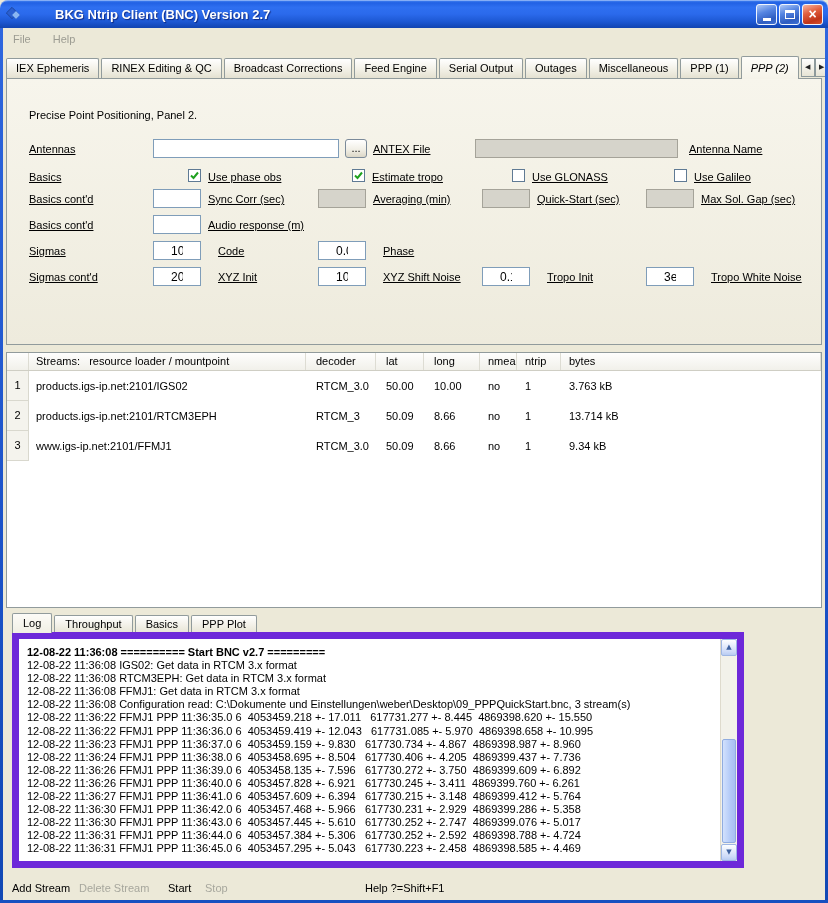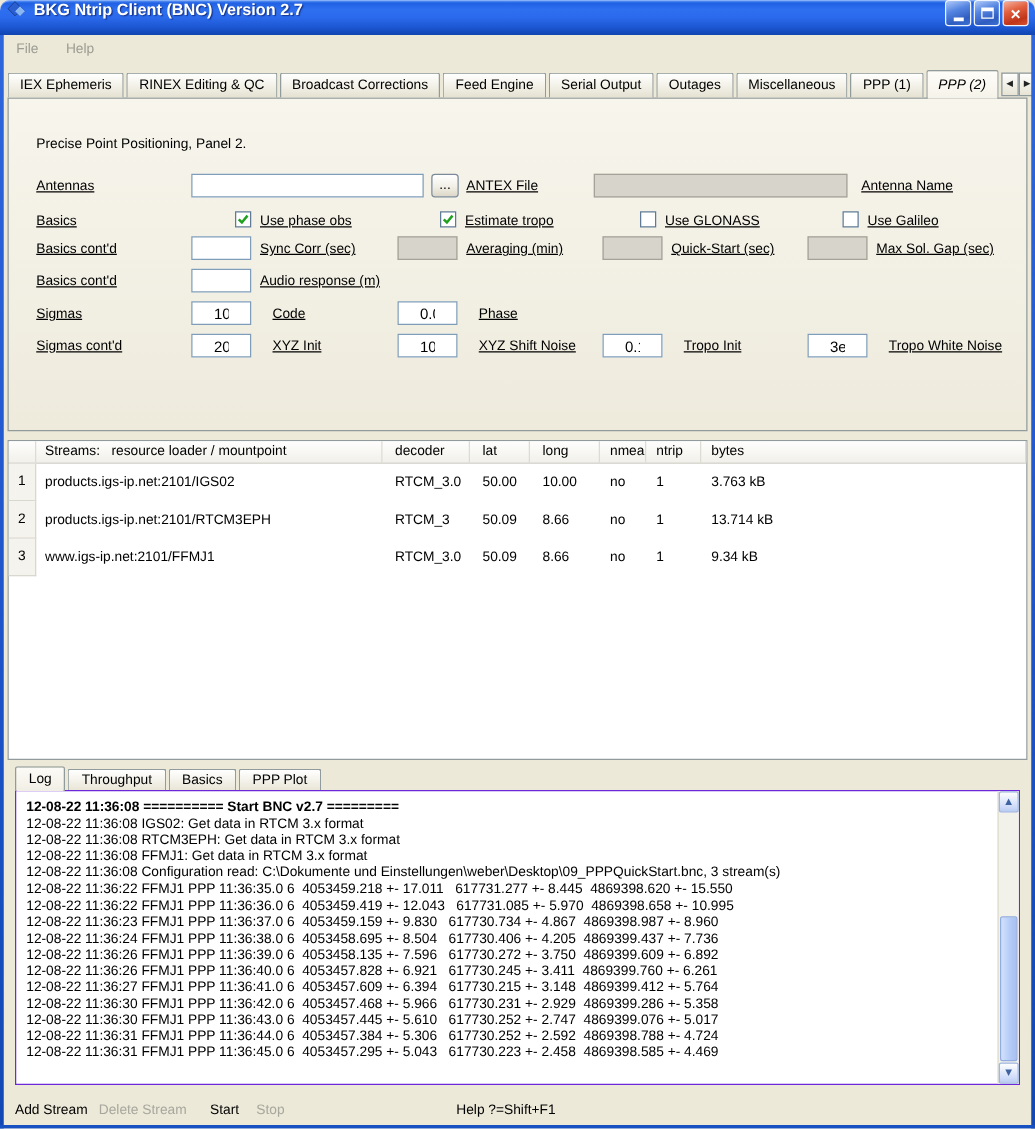--- a/index.html
+++ b/index.html
@@ -8,23 +8,23 @@
   .window { position:relative; width:828px; height:903px; background:#ECE9D8; overflow:hidden; }
 
   
   .frame-left,.frame-right { position:absolute; top:28px; bottom:0; width:3px;
     background:linear-gradient(180deg,#2E66DE 0%,#1B52C8 60%,#1148B4 100%); z-index:60; }
   .frame-left{left:0} .frame-right{right:0}
   .frame-bottom { position:absolute; left:0; right:0; bottom:0; height:3px; background:#1750C0; z-index:60; }
 
   
   .titlebar { position:absolute; top:0; left:0; right:0; height:28px; z-index:70;
-    border-radius:8px 8px 0 0; display:flex; align-items:flex-start; padding:0 5px;
+    border-radius:8px 8px 0 0; display:flex; align-items:center; padding:0 5px;
     background:linear-gradient(180deg,#4A8AF4 0%,#2161E4 10%,#2E6FF0 26%,#2B6AEC 50%,#1C57D2 78%,#1348B8 95%,#1245B0 100%);
-    box-shadow:inset 0 1px 0 rgba(255,255,255,.35); }
+    box-shadow:inset 0 1px 0 rgba(255,255,255,.35);gap:28px; }
   .app-icon { width:16px; height:16px; display:inline-block; }
   .title-text { color:#fff; font-weight:bold; font-size:13px; margin-left:6px; flex:1;
     text-shadow:1px 1px 1px rgba(0,0,60,.55); white-space:nowrap; }
   .win-controls { display:flex; gap:2px; }
   .winbtn { width:21px; height:21px; border:1px solid #EFF5FE; border-radius:3px;
     display:flex; align-items:center; justify-content:center; }
   .btn-min,.btn-max { background:linear-gradient(160deg,#AFC9F6 0%,#5585E2 38%,#2F5DC0 75%,#3E70D4 100%); }
   .btn-close { background:linear-gradient(160deg,#F6B3A0 0%,#E2603F 38%,#C0351A 75%,#D6522F 100%); }
   .btn-min { align-items:flex-end; }
   .glyph-min { width:8px; height:3px; background:#fff; margin-bottom:3px; }
@@ -84,22 +84,22 @@
   .c-bytes { flex:1; padding-left:8px; }
 
   
   .btabs { position:absolute; left:12px; top:612px; height:20px; display:flex; align-items:flex-end; z-index:10; }
   .btab { height:17px; line-height:16px; padding:0 10px; border:1px solid #919B9C; border-bottom:none;
     border-radius:2px 2px 0 0; background:linear-gradient(180deg,#FFFFFF,#E9E6D7); margin-right:2px; white-space:nowrap; }
   .btab.active { height:20px; line-height:19px; margin-bottom:-1px; position:relative; z-index:11;
     background:linear-gradient(180deg,#FCFBF7,#F1EFE4); }
 
   
-  .logbox { position:absolute; left:12px; top:632px; width:804px; height:236px;
-    background:#fff; border:1px solid #6d28d9; z-index:5; }
+  .logbox { position:absolute; left:12px; top:632px; width:732px; height:236px;
+    background:#fff; border:7px solid #6d28d9; z-index:5; }
   .loglines { position:absolute; left:1px; top:1px; right:18px; bottom:1px; padding:6px 0 0 7px; overflow:hidden; }
   .logline { font-size:11px; line-height:13.1px; white-space:pre; }
   .logline.bold { font-weight:bold; }
   .vscroll { position:absolute; top:0; right:0; bottom:0; width:17px; background:#F2F1EA; border-left:1px solid #DEDACD; }
   .sb-btn { position:absolute; left:0; width:16px; height:17px; border:1px solid #9EB6E4; border-radius:2px;
     background:linear-gradient(180deg,#FDFEFF,#CDDAF8 78%,#B9CCF2); display:flex; align-items:center; justify-content:center; color:#4A6DA8; }
   .sb-btn .arrow { color:#3F62A0; }
   .sb-up { top:0; } .sb-down { bottom:0; }
   .sb-thumb { position:absolute; left:1px; width:14px; top:100px; bottom:18px;
     background:linear-gradient(90deg,#D2E1FD,#B6CCF8 55%,#A8C0F2); border:1px solid #90ACE0; border-radius:2px; }

